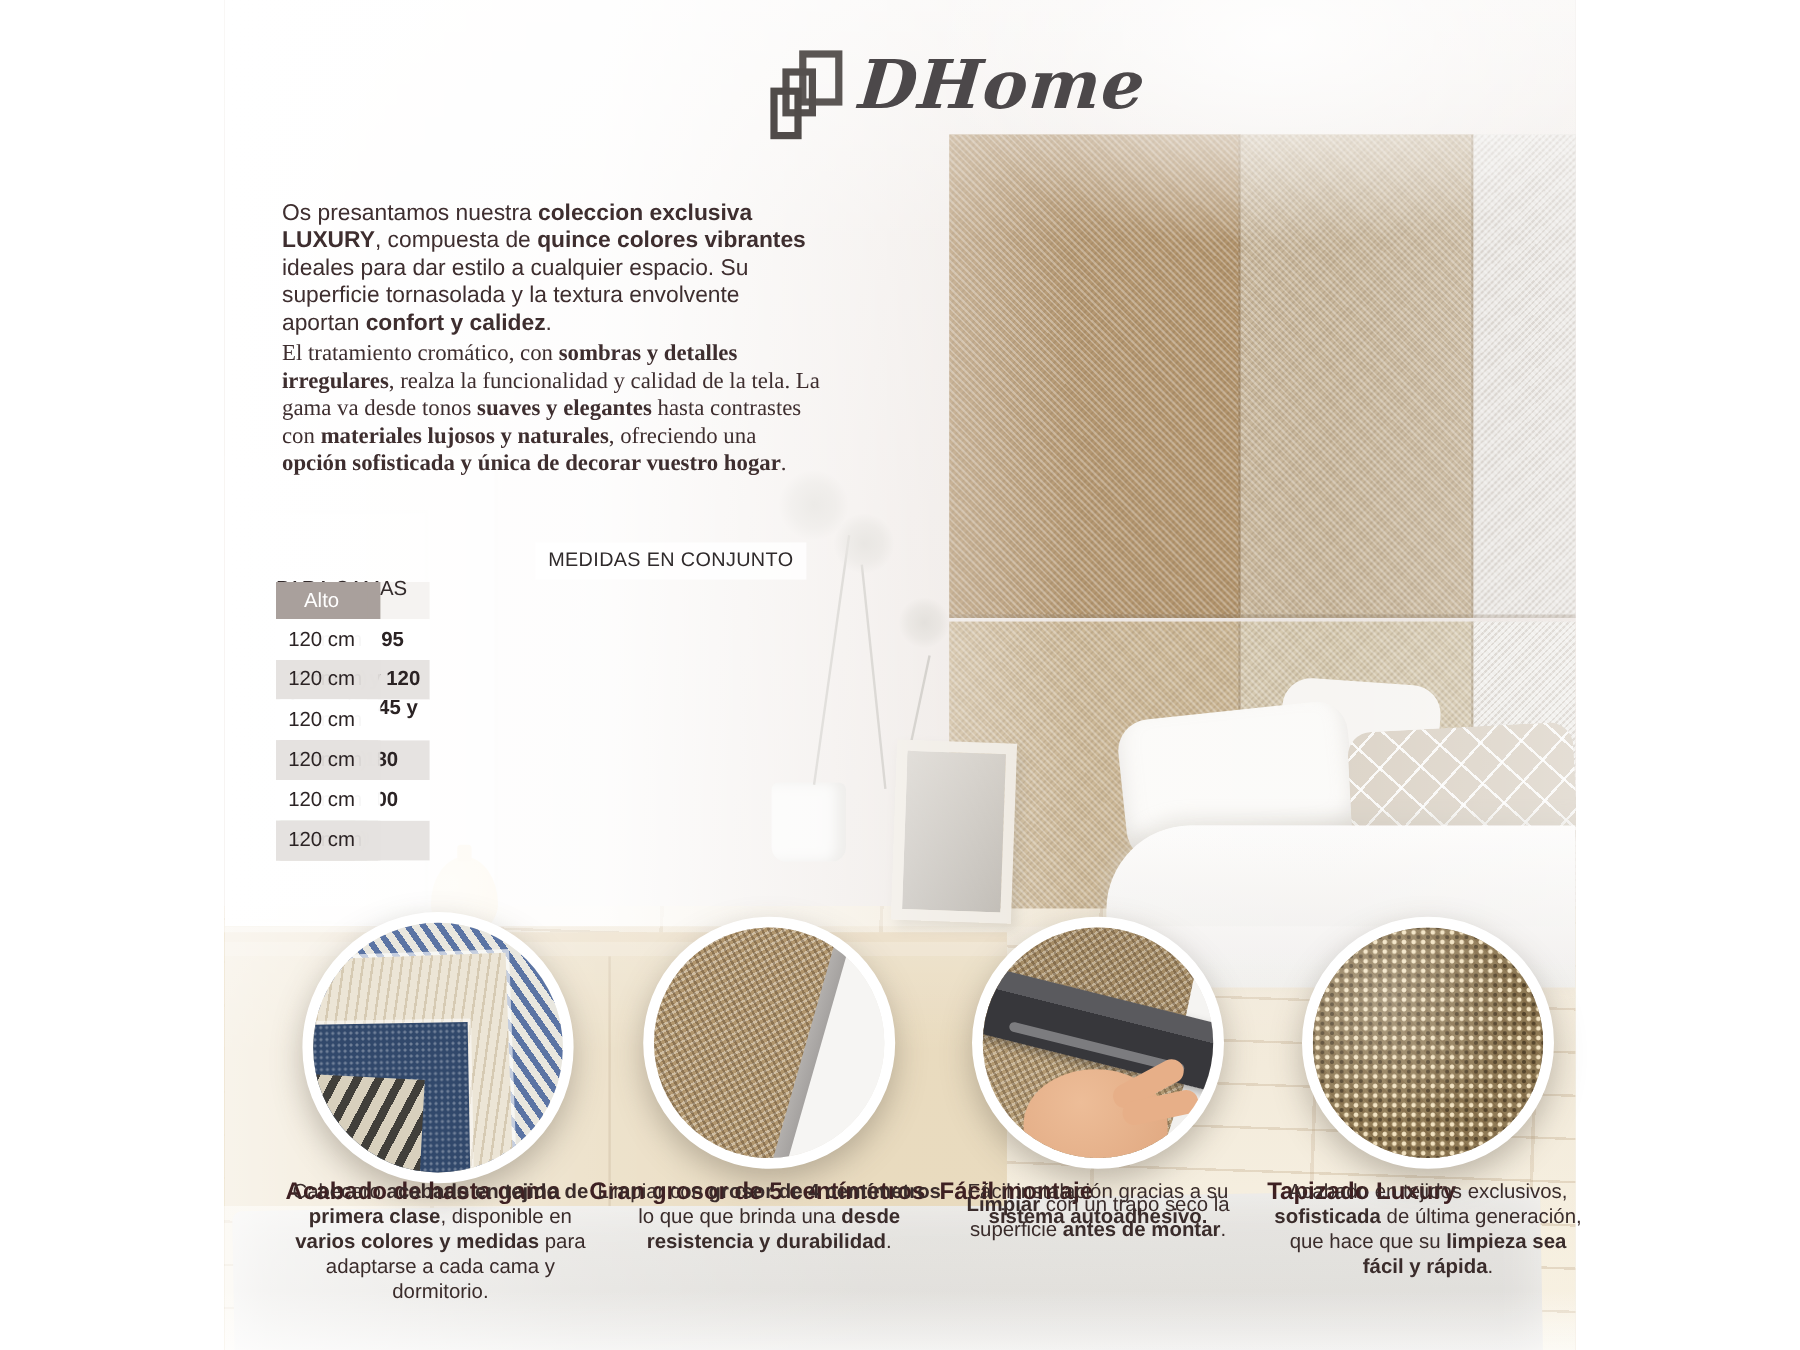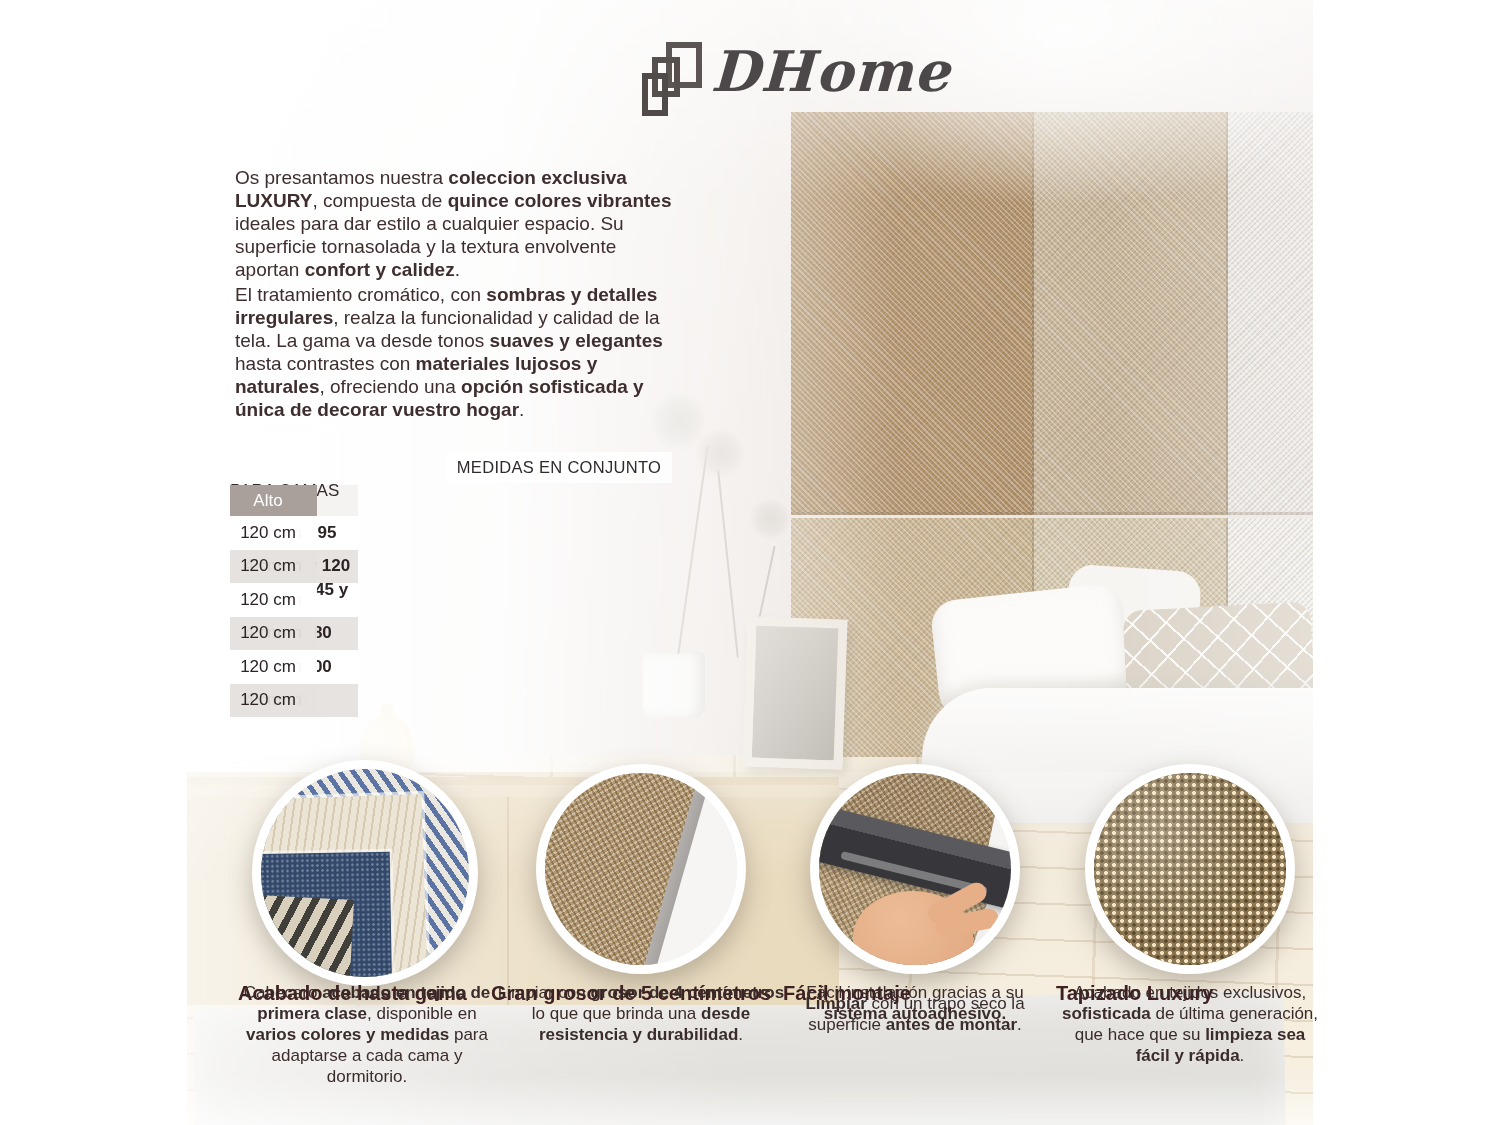--- a/index.html
+++ b/index.html
@@ -93,21 +93,21 @@
   .lg-r1{right:0;top:0;width:36px;height:46px;border:6px solid #5b5654;}
   .lg-r2{left:10px;top:15px;width:28px;height:40px;border:6px solid #55504e;}
   .lg-r3{left:0;top:31px;width:26px;height:43px;border:6px solid #504b49;}
   .lg-text{left:74px;top:2px;font-family:"DejaVu Serif",serif;font-style:italic;font-weight:bold;
         font-size:56px;color:#4c484a;transform:skewX(-5deg);letter-spacing:1px;}
 
   .page-title{left:235px;top:100px;width:480px;font-size:40px;font-weight:bold;color:#3a1a1d;letter-spacing:-0.5px;}
 
   .para{left:235px;width:450px;font-size:19px;line-height:23px;color:#3e2e2f;}
   .para1{top:166px;}
-  .para2{top:283px;}
+  .para2{top:283px;font-family:Liberation Serif, serif;}
 
   
   .tbl{left:230px;top:452px;width:442px;font-size:17px;color:#2b2324;}
   .tmedidas{left:216px;top:0;width:226px;height:31px;background:rgba(255,255,255,0.82);
        color:#2f2a2b;font-size:16.5px;display:flex;align-items:center;justify-content:center;letter-spacing:0.3px;position:absolute;}
   .trow{left:0;width:442px;height:33.5px;display:flex;position:absolute;}
   .thead{top:33px;height:31px;}
   .cell{position:relative;display:flex;align-items:center;justify-content:center;height:100%;}
   .c-beds{width:128px;}
   .c-uds{width:83px;margin-left:4px;}

